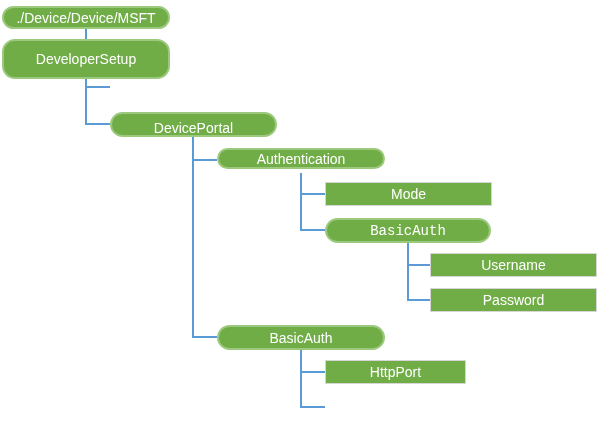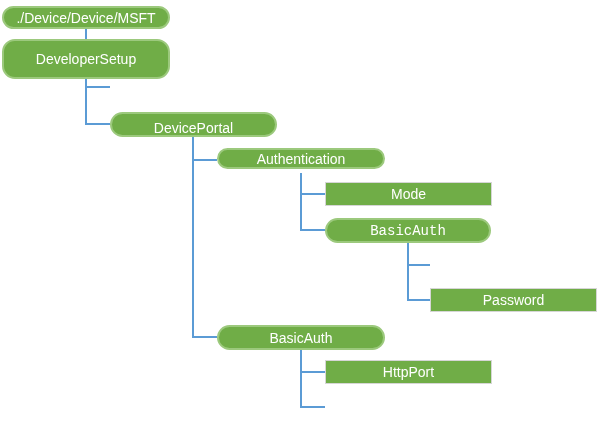--- a/index.html
+++ b/index.html
@@ -51,21 +51,21 @@
   .n0  { left: 2px;   top: 6px;   width: 168px; height: 23px; }
   .n1  { left: 2px;   top: 39px;  width: 168px; height: 40px; }
   .n2  { left: 110px; top: 75px;  width: 166px; height: 24px; }
   .n3  { left: 110px; top: 112px; width: 167px; height: 25px; align-items: flex-end; }
   .n4  { left: 217px; top: 148px; width: 168px; height: 21px; }
   .n5  { left: 325px; top: 182px; width: 167px; height: 24px; }
   .n6  { left: 325px; top: 218px; width: 166px; height: 25px; font-family: Liberation Mono, monospace; }
   .n7  { left: 430px; top: 253px; width: 167px; height: 24px; }
   .n8  { left: 430px; top: 288px; width: 167px; height: 24px; }
   .n9  { left: 217px; top: 325px; width: 168px; height: 25px; }
-  .n10 { left: 325px; top: 360px; width: 167px; height: 24px; }
+  .n10 { left: 325px; top: 360px; width: 141px; height: 24px; }
   .n11 { left: 325px; top: 395px; width: 167px; height: 25px; }
 </style>
 </head>
 <body>
 
 <div class="canvas">
 
   <svg class="connectors" viewBox="0 0 601 428" xmlns="http://www.w3.org/2000/svg" aria-hidden="true">
 
     <polyline points="86,29 86,39"></polyline>
@@ -102,20 +102,23 @@
   </div>
   <div class="node pill n4">
     <span>Authentication</span>
   </div>
   <div class="node rect n5">
     <span>Mode</span>
   </div>
   <div class="node pill n6">
     <span>BasicAuth</span>
   </div>
+  <div class="node rect n7">
+    <span>Username</span>
+  </div>
   <div class="node rect n8">
     <span>Password</span>
   </div>
   <div class="node pill n9">
     <span>BasicAuth</span>
   </div>
   <div class="node rect n10">
     <span>HttpPort</span>
   </div>
 

